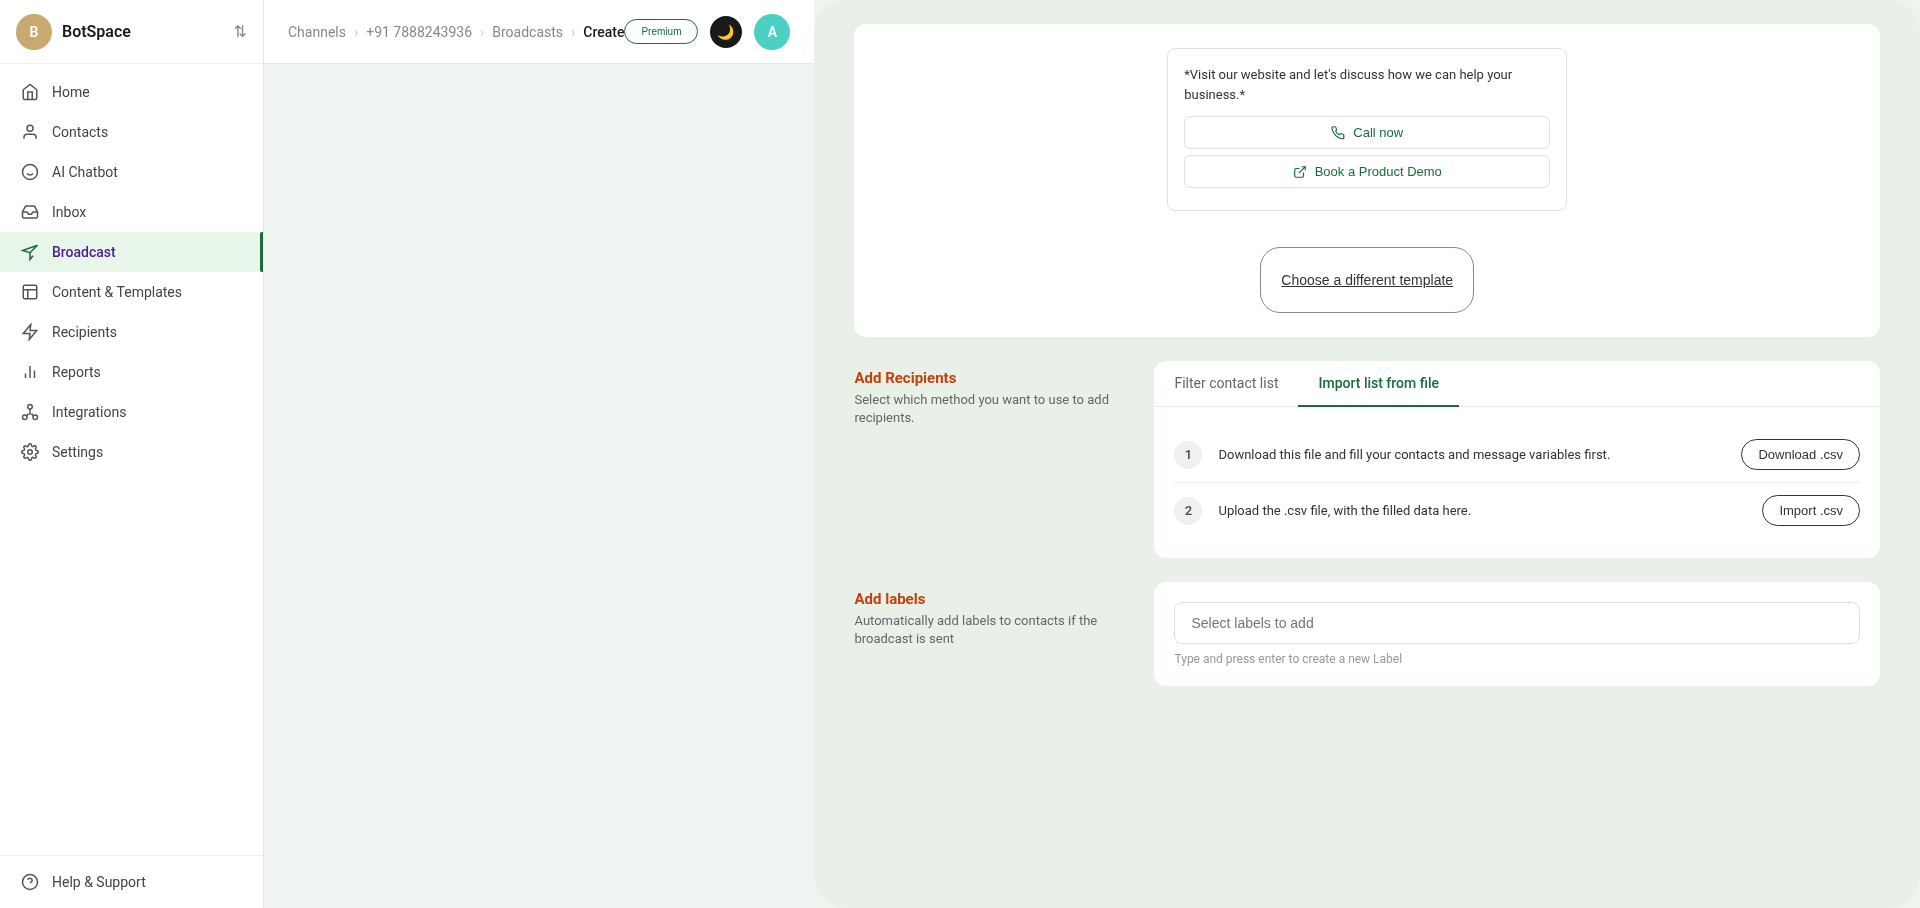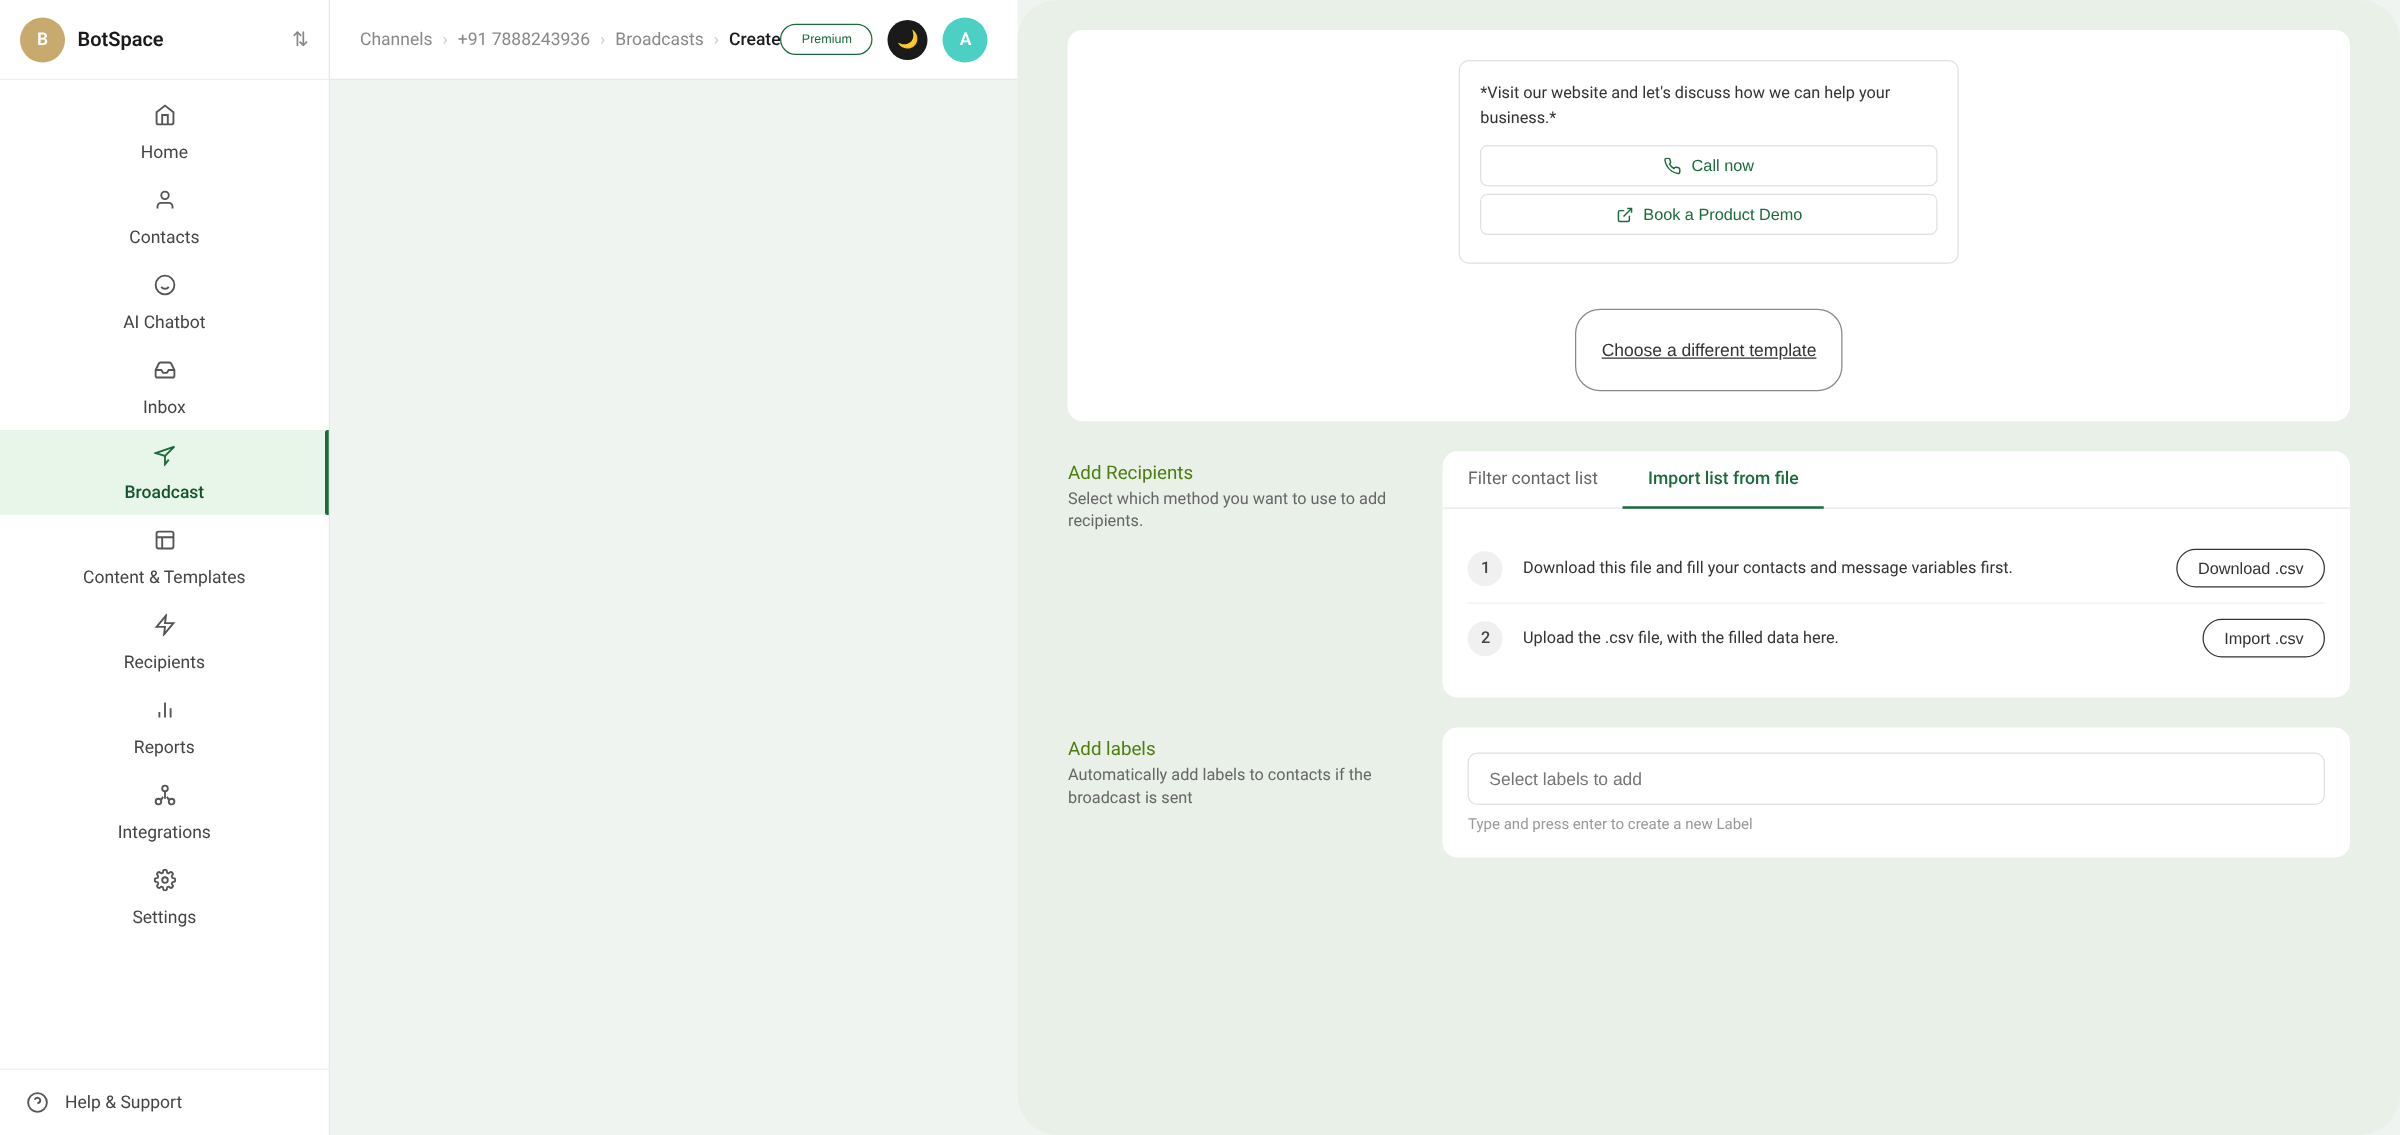--- a/index.html
+++ b/index.html
@@ -48,30 +48,29 @@
       cursor: pointer;
     }
     .nav-items {
       flex: 1;
       padding: 8px 0;
     }
     .nav-item {
       display: flex;
       align-items: center;
       gap: 12px;
-      padding: 10px 9px;
+      padding: 10px 20px;
       cursor: pointer;
       font-size: 14px;
       color: #444;
       position: relative;
-      flex-direction: column;
     }
     .nav-item.active {
       background: #e8f5e9;
-      color: #14532d;
+      color: #4c1d95;
       font-weight: 500;
     }
     .nav-item.active::after {
       content: '';
       position: absolute;
       right: 0;
       top: 0;
       bottom: 0;
       width: 3px;
       background: #1a6b3c;
@@ -232,22 +231,22 @@
       margin-bottom: 24px;
       align-items: flex-start;
     }
     .section-label {
       width: 260px;
       flex-shrink: 0;
       padding-top: 8px;
     }
     .section-label h3 {
       font-size: 15px;
-      font-weight: 400;
-      color: #4d7c0f;
+      font-weight: 700;
+      color: #c2410c;
       margin-bottom: 4px;
     }
     .section-label p {
       font-size: 13px;
       color: #666;
       line-height: 1.4;
     }
     .section-content {
       flex: 1;
     }

